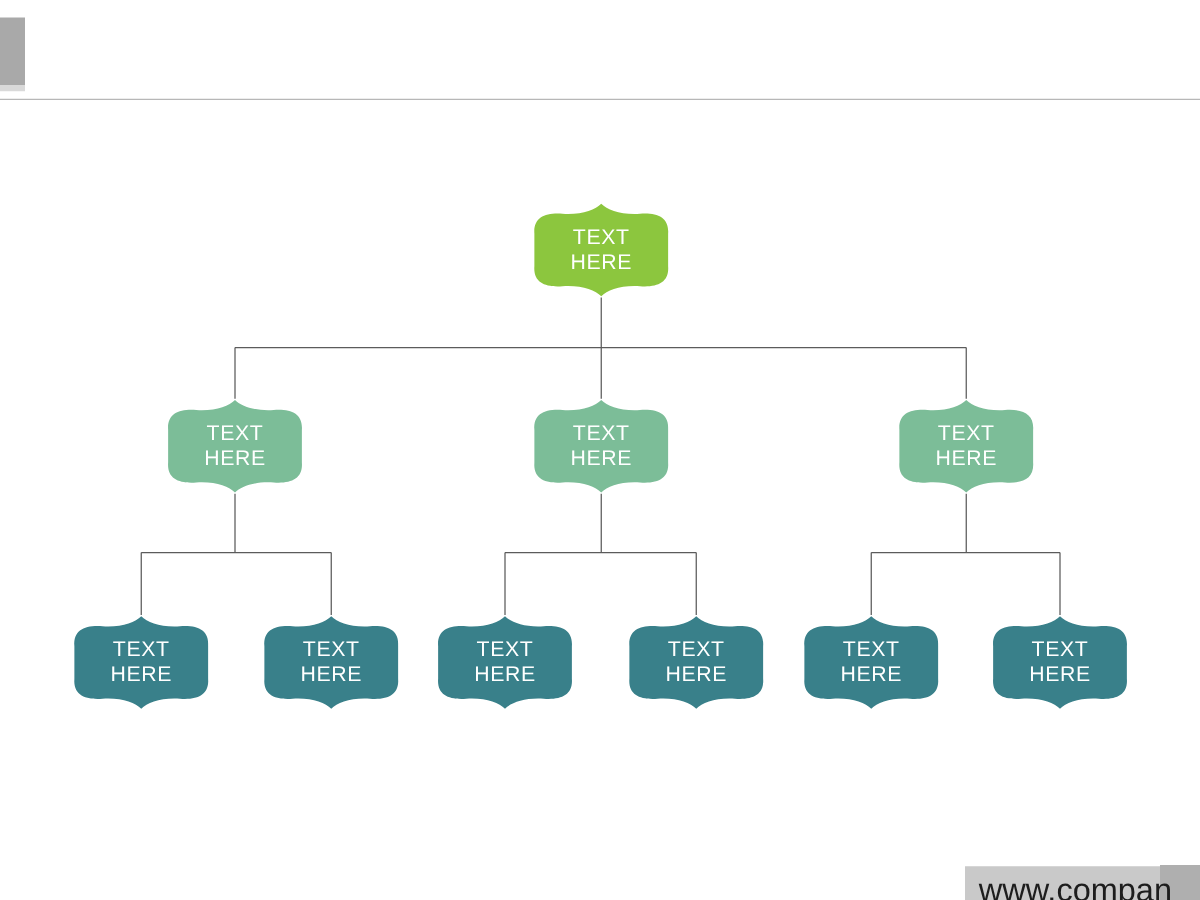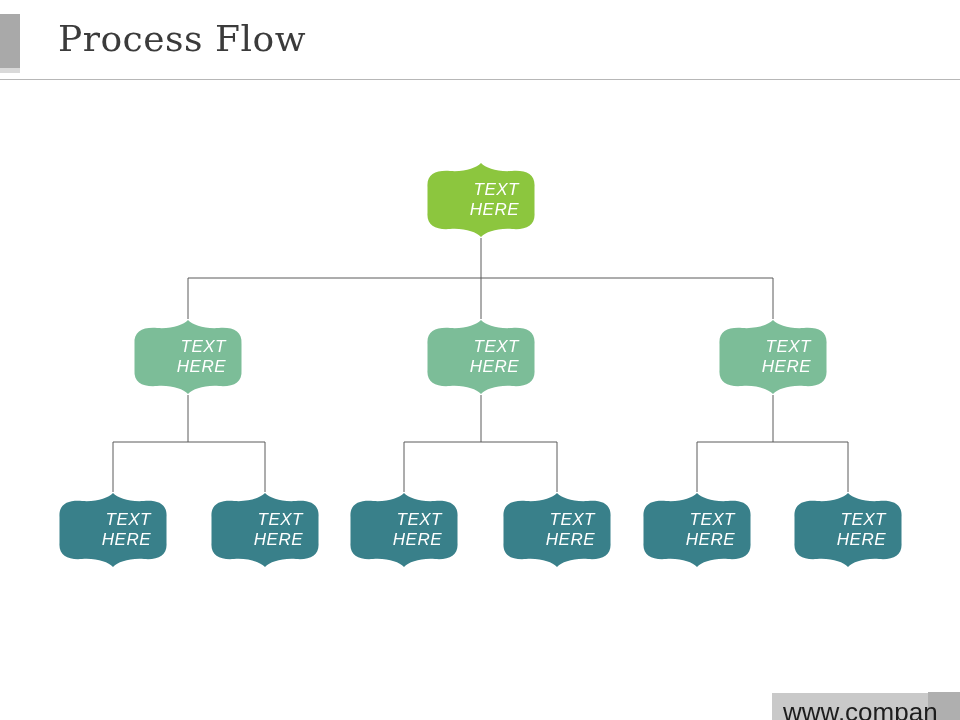--- a/index.html
+++ b/index.html
@@ -15,39 +15,38 @@
     color:#3b3b3b; letter-spacing:0.5px; white-space:nowrap;
   }
   .title-divider { position:absolute; left:0; top:79px; width:960px; height:1px; background:#b7b7b7; }
 
   .connectors { position:absolute; left:0; top:0; width:960px; height:720px; }
 
   .node { position:absolute; width:112px; height:76px; }
   .node svg.plaque { position:absolute; left:0; top:0; width:112px; height:76px; display:block; }
   .node-label {
     position:absolute; left:50%; top:50%; transform:translate(-50%,-50%);
-    width:76px; text-align:right; color:#ffffff;
-    font-size:17px; line-height:20px; letter-spacing:0.5px;font-style:italic;
+    width:76px; text-align:center; color:#ffffff;
+    font-size:17px; line-height:20px; letter-spacing:0.5px;
   }
 
   .footer-bar  { position:absolute; left:772px; top:693px; width:188px; height:27px; background:#c9c9c9; }
   .footer-dark { position:absolute; left:928px; top:692px; width:32px; height:28px; background:#afafaf; }
   .footer-text {
     position:absolute; left:783px; top:697px; color:#1d1d1d;
     font-size:26px; line-height:30px; white-space:nowrap;
   }
 </style>
 </head>
 <body>
 
 <div class="slide">
 
   <div class="accent-block"></div>
   <div class="accent-block-light"></div>
-  <div class="page-title">Process Flow</div>
   <div class="title-divider"></div>
 
   <svg class="connectors" viewBox="0 0 960 720" xmlns="http://www.w3.org/2000/svg">
     <g fill="none" stroke-width="1" stroke="#5b5b5b">
       <path d="M481 238 V319"></path>
       <path d="M188 278 H773"></path>
       <path d="M188 278 V319"></path>
       <path d="M773 278 V319"></path>
       <path d="M188 395 V442 M113 442 H265 M113 442 V492 M265 442 V492"></path>
       <path d="M481 395 V442 M404 442 H557 M404 442 V492 M557 442 V492"></path>

